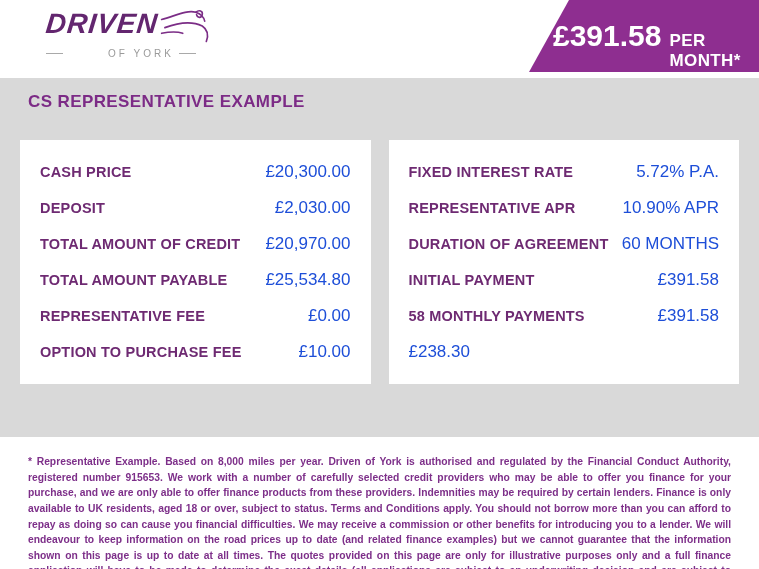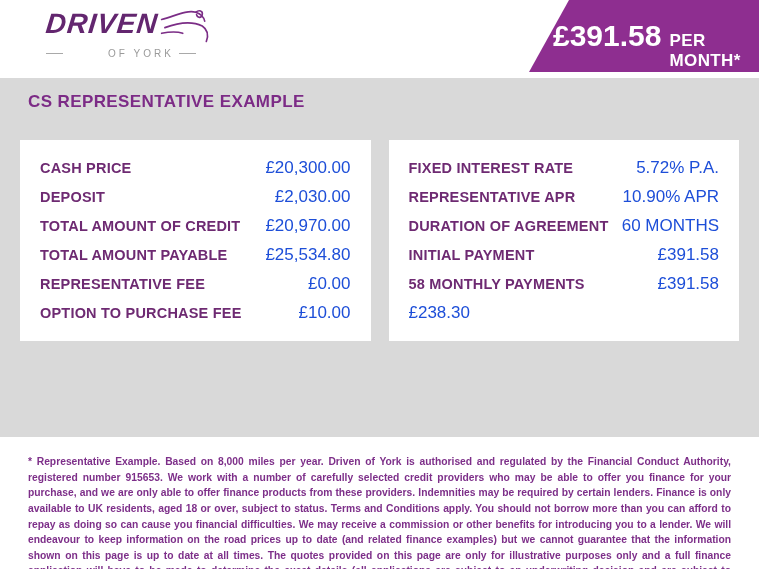--- a/index.html
+++ b/index.html
@@ -115,21 +115,21 @@
     font-weight: bold;
     letter-spacing: 0.4px;
     color: #7c2b86;
     text-align: center;
   }
   .panels {
     position: absolute;
     top: 62px;
     left: 20px;
     right: 20px;
-    height: 201px;
+    height: 244px;
     display: flex;
     gap: 18px;
   }
   .panel {
     flex: 1;
     background: #ffffff;
     padding: 14px 20px;
     display: flex;
     flex-direction: column;
     justify-content: space-around;

